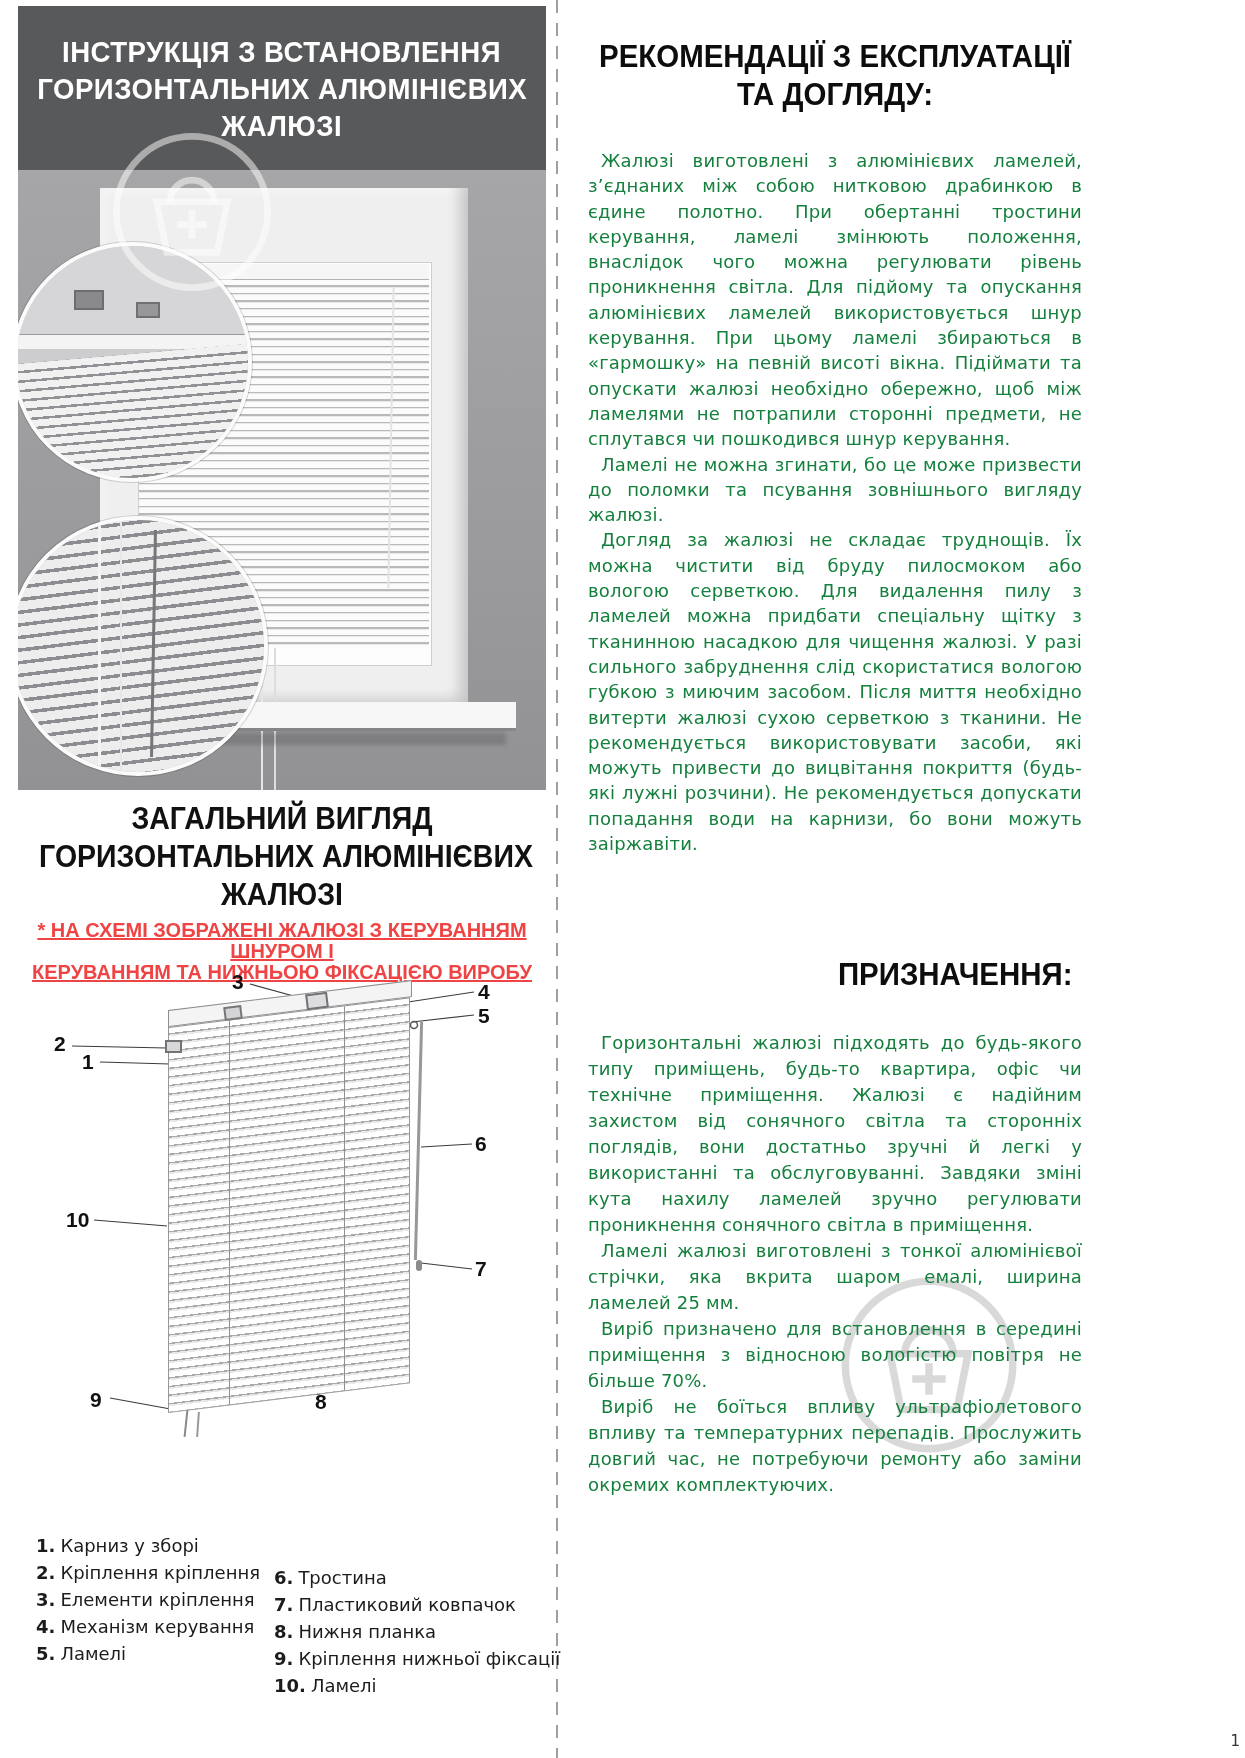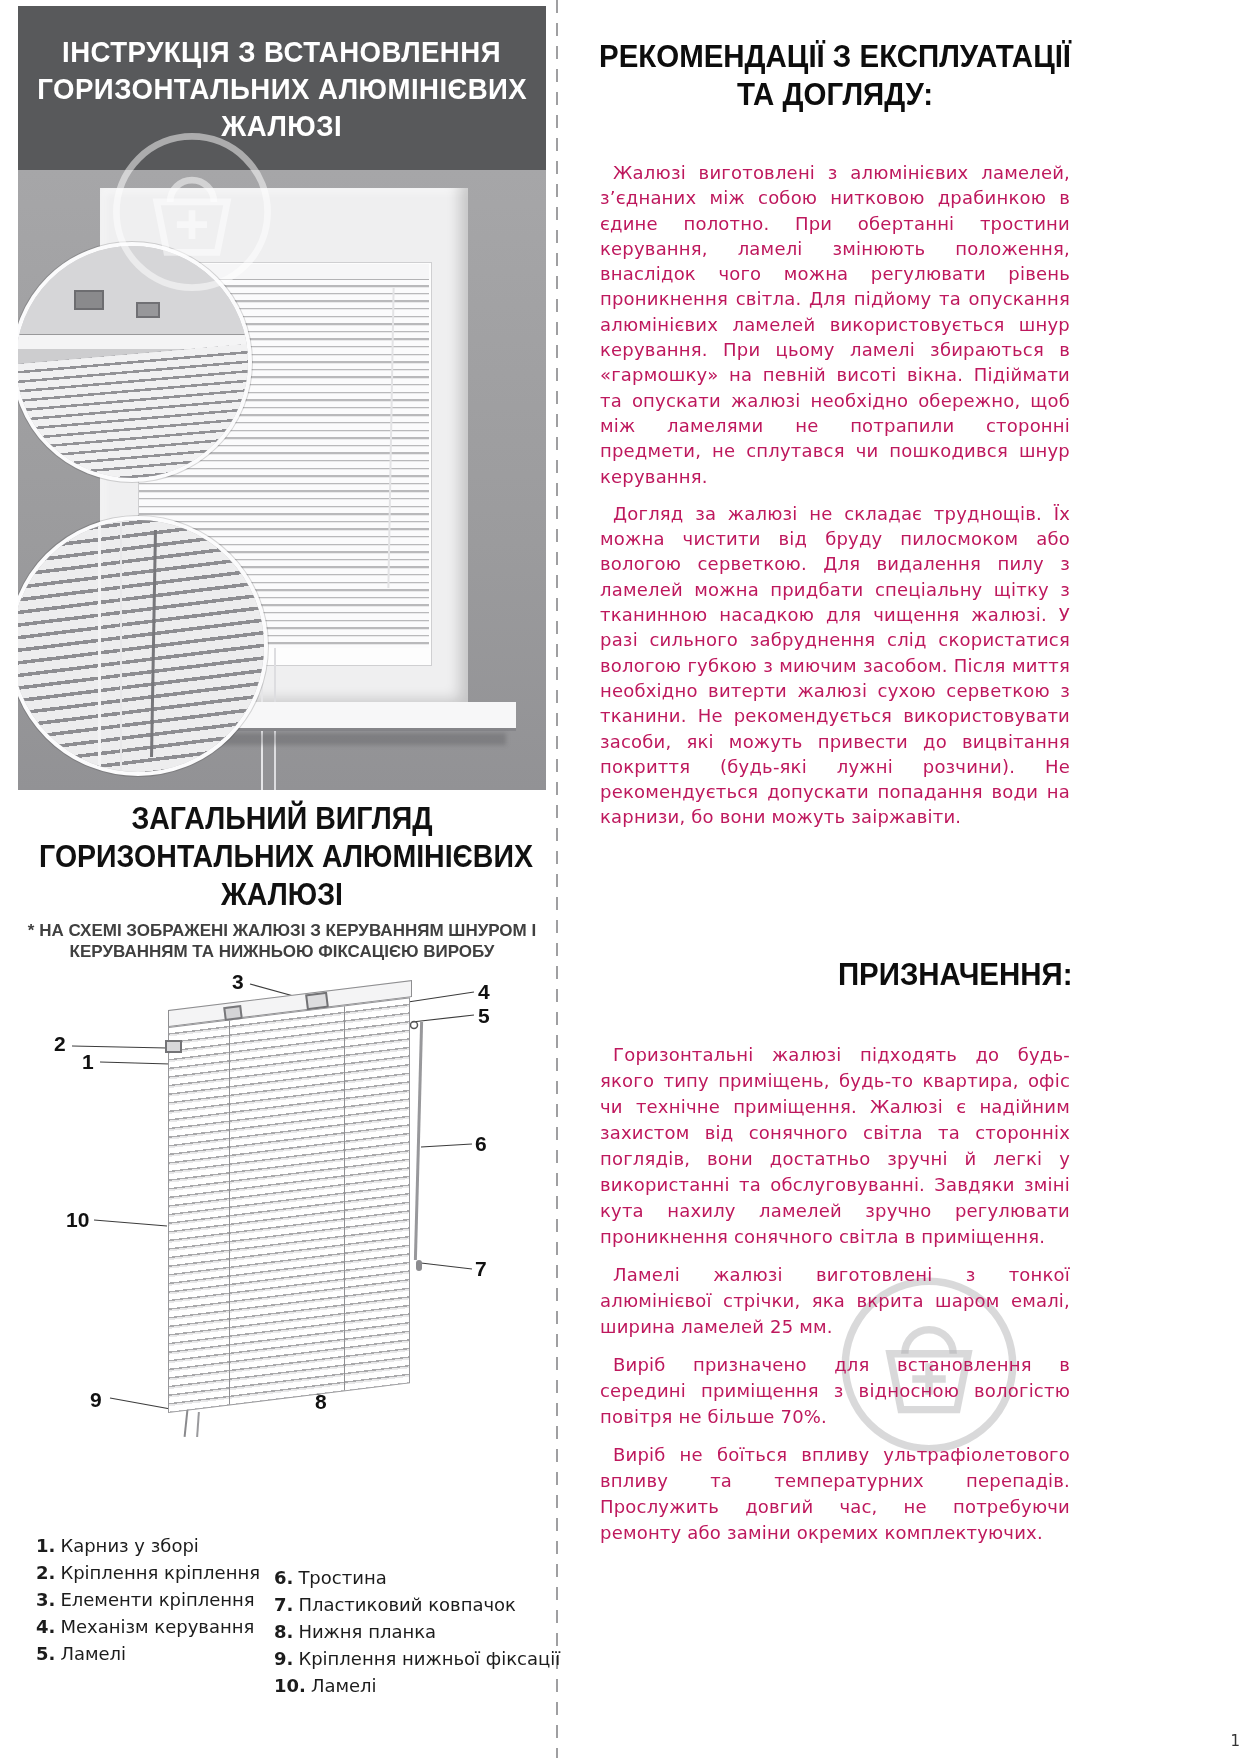--- a/index.html
+++ b/index.html
@@ -49,21 +49,21 @@
 
   .watermark{position:absolute;pointer-events:none;}
   .wm-top{left:108px;top:128px;width:168px;height:168px;color:rgba(255,255,255,.5);}
   .wm-bottom{left:836px;top:1272px;width:186px;height:186px;color:rgba(170,170,172,.45);}
   .watermark svg{width:100%;height:100%;}
 
   .overview-title{position:absolute;left:18px;top:800px;width:528px;text-align:center;}
   .overview-title .tline{font-family:"Liberation Sans",sans-serif;font-weight:700;font-size:31px;line-height:38px;
     color:#111;transform:scaleX(.92);white-space:nowrap;}
   .note{position:absolute;left:18px;top:920px;width:528px;text-align:center;}
-  .note .nline{font-family:"Liberation Sans",sans-serif;font-weight:700;font-size:17px;line-height:21px;color:#404040;}
+  .note .nline{font-family:"Liberation Sans",sans-serif;font-weight:700;font-size:20px;line-height:21px;color:#ef4444;text-decoration:underline;}
 
   
   .diagram{position:absolute;left:18px;top:966px;width:528px;height:535px;}
   .leaders{position:absolute;left:0;top:0;}
   .d-headrail{position:absolute;left:150px;top:44px;width:242px;height:15px;background:#f4f4f5;border:1px solid #8e8e90;
     transform:skewY(-7deg);transform-origin:left top;}
   .d-blinds{position:absolute;left:150px;top:61px;width:240px;height:384px;
     background:repeating-linear-gradient(180deg,#ffffff 0 5.4px,#a9a9ab 5.4px 6.8px,#e8e8e9 6.8px 8.6px);
     border:1px solid #97979a;transform:skewY(-7deg);transform-origin:left top;}
   .d-ladder1{position:absolute;left:60px;top:0;width:1px;height:100%;background:#8f8f92;}
@@ -84,22 +84,22 @@
   .leg-item{font-size:18px;line-height:27px;white-space:nowrap;}
   .leg-num{font-weight:700;margin-right:5px;}
 
   
   .care-title{position:absolute;left:585px;top:38px;width:500px;text-align:center;}
   .care-title .tline,.purpose-title .tline{font-family:"Liberation Sans",sans-serif;font-weight:700;font-size:31px;
     line-height:38px;color:#0d0d0d;transform:scaleX(.95);}
   .care-text{position:absolute;left:588px;top:148px;width:494px;}
   .purpose-title{position:absolute;left:585px;top:956px;width:500px;text-align:right;}
   .purpose-text{position:absolute;left:588px;top:1030px;width:494px;}
-  .body-p{margin:12px;font-size:18px;line-height:25.3px;text-align:justify;text-indent:13px;
-    letter-spacing:.2px;color:#be185d;position:relative;z-index:1;}
+  .body-p{margin:0;font-size:18px;line-height:25.3px;text-align:justify;text-indent:13px;
+    letter-spacing:.2px;color:#15803d;position:relative;z-index:1;}
   .purpose-text .body-p{line-height:26px;}
 </style>
 </head>
 <body>
 
 <div class="page">
 
   <div class="divider"></div>
 
   <div class="header-box">
@@ -219,20 +219,21 @@
     </svg>
   </div>
 
   <div class="care-title">
     <div class="tline">РЕКОМЕНДАЦІЇ З ЕКСПЛУАТАЦІЇ</div>
     <div class="tline">ТА ДОГЛЯДУ:</div>
   </div>
 
   <div class="care-text">
     <p class="body-p">Жалюзі виготовлені з алюмінієвих ламелей, з’єднаних між собою нитковою драбинкою в єдине полотно. При обертанні тростини керування, ламелі змінюють положення, внаслідок чого можна регулювати рівень проникнення світла. Для підйому та опускання алюмінієвих ламелей використовується шнур керування. При цьому ламелі збираються в «гармошку» на певній висоті вікна. Підіймати та опускати жалюзі необхідно обережно, щоб між ламелями не потрапили сторонні предмети, не сплутався чи пошкодився шнур керування.</p>
+    <p class="body-p">Ламелі не можна згинати, бо це може призвести до поломки та псування зовнішнього вигляду жалюзі.</p>
     <p class="body-p">Догляд за жалюзі не складає труднощів. Їх можна чистити від бруду пилосмоком або вологою серветкою. Для видалення пилу з ламелей можна придбати спеціальну щітку з тканинною насадкою для чищення жалюзі. У разі сильного забруднення слід скористатися вологою губкою з миючим засобом. Після миття необхідно витерти жалюзі сухою серветкою з тканини. Не рекомендується використовувати засоби, які можуть привести до вицвітання покриття (будь-які лужні розчини). Не рекомендується допускати попадання води на карнизи, бо вони можуть заіржавіти.</p>
   </div>
 
   <div class="purpose-title">
     <div class="tline">ПРИЗНАЧЕННЯ:</div>
   </div>
 
   <div class="purpose-text">
     <p class="body-p">Горизонтальні жалюзі підходять до будь-якого типу приміщень, будь-то квартира, офіс чи технічне приміщення. Жалюзі є надійним захистом від сонячного світла та сторонніх поглядів, вони достатньо зручні й легкі у використанні та обслуговуванні. Завдяки зміні кута нахилу ламелей зручно регулювати проникнення сонячного світла в приміщення.</p>
     <p class="body-p">Ламелі жалюзі виготовлені з тонкої алюмінієвої стрічки, яка вкрита шаром емалі, ширина ламелей 25 мм.</p>

